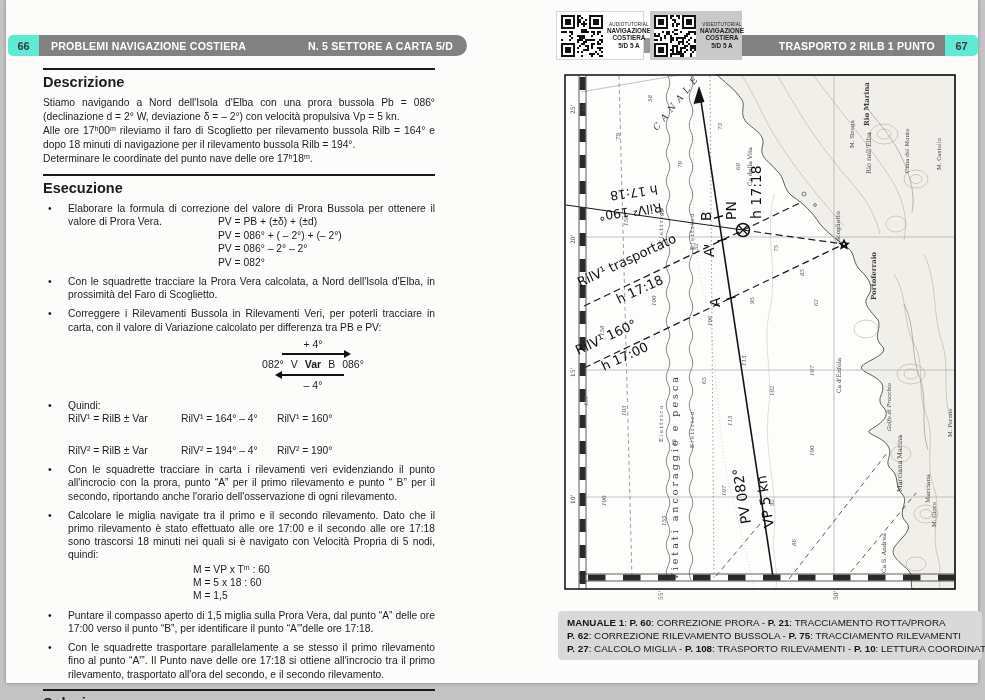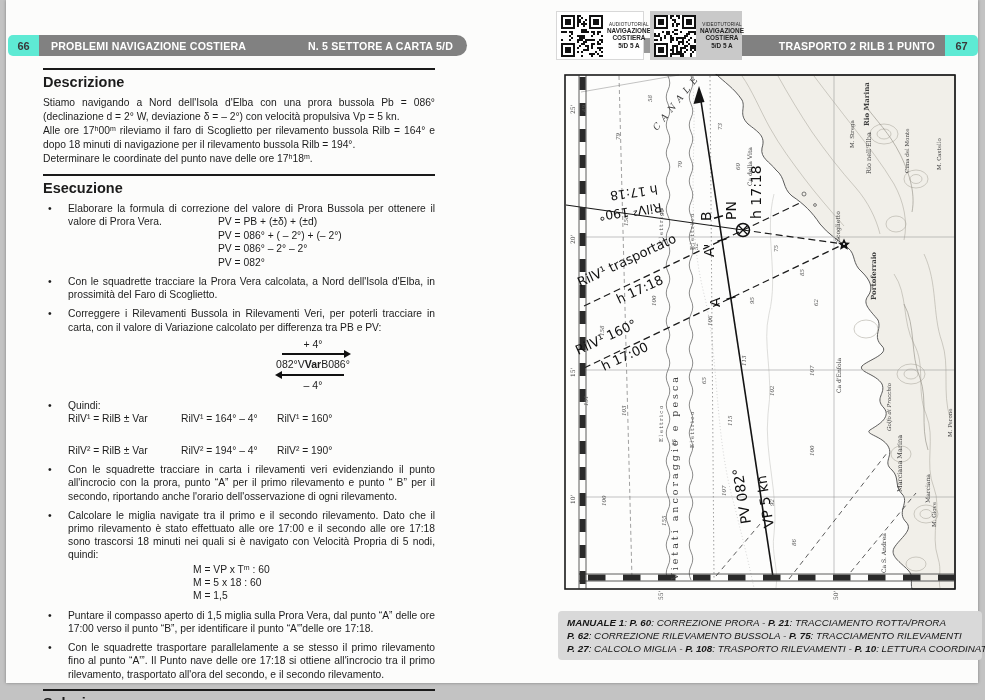--- a/index.html
+++ b/index.html
@@ -41,41 +41,41 @@
   .formulas div{font-size:10.3px;line-height:13.4px;text-align:left;}
   .formulas.pull{margin-top:-13px;}
   .mform{margin-left:125px;}
   
   .vard{width:170px;margin:4px 0 2px 160px;text-align:center;font-size:10.5px;}
   .vard .cap{line-height:12px;}
   .arr{position:relative;height:1.8px;background:#111;width:62px;margin:3px auto;}
   .arr:after{content:"";position:absolute;top:-3.2px;width:0;height:0;border-top:4px solid transparent;border-bottom:4px solid transparent;}
   .arr.r:after{right:-7px;border-left:7px solid #111;}
   .arr.l:after{left:-7px;border-right:7px solid #111;}
-  .vmid{display:flex;justify-content:center;align-items:baseline;}
+  .vmid{display:flex;justify-content:center;gap:7px;align-items:baseline;}
   .vmid .bold{font-weight:bold;}
   
   .quindi{display:flex;flex-direction:column;}
   .quindi .ql{width:68px;flex:0 0 auto;}
   .qgrid{display:grid;grid-template-columns:113px 96px auto;row-gap:19px;flex:1;}
   
   .sol{font-size:16px;line-height:15.5px;}
 
   
   #chart{position:absolute;left:558px;top:74px;}
   #chart text{user-select:none;}
   .geo{font-family:"DejaVu Serif","Liberation Serif",serif;fill:#3d3d3d;}
   .geo.b{font-weight:bold;}
   .geo.i{font-style:italic;}
   .nav{font-family:"DejaVu Sans","Liberation Sans",sans-serif;fill:#101010;}
   .depth{font-family:"DejaVu Serif","Liberation Serif",serif;font-style:italic;fill:#555;}
 
   
   #manuale{position:absolute;left:552px;top:611px;width:424px;height:49px;background:#d9d9d9;border-radius:4px;
-           padding:5px 9px;box-sizing:border-box;color:#161616;font-style:italic;}
+           padding:5px 9px;box-sizing:border-box;color:#161616;}
   #manuale .mline{font-size:9.8px;line-height:13px;white-space:nowrap;}
   #manuale b{font-weight:bold;}
 </style>
 </head>
 <body>
 
 <div id="stage">
   <div id="spread">
 
     <div id="tab-left" class="pagetab">66</div>

